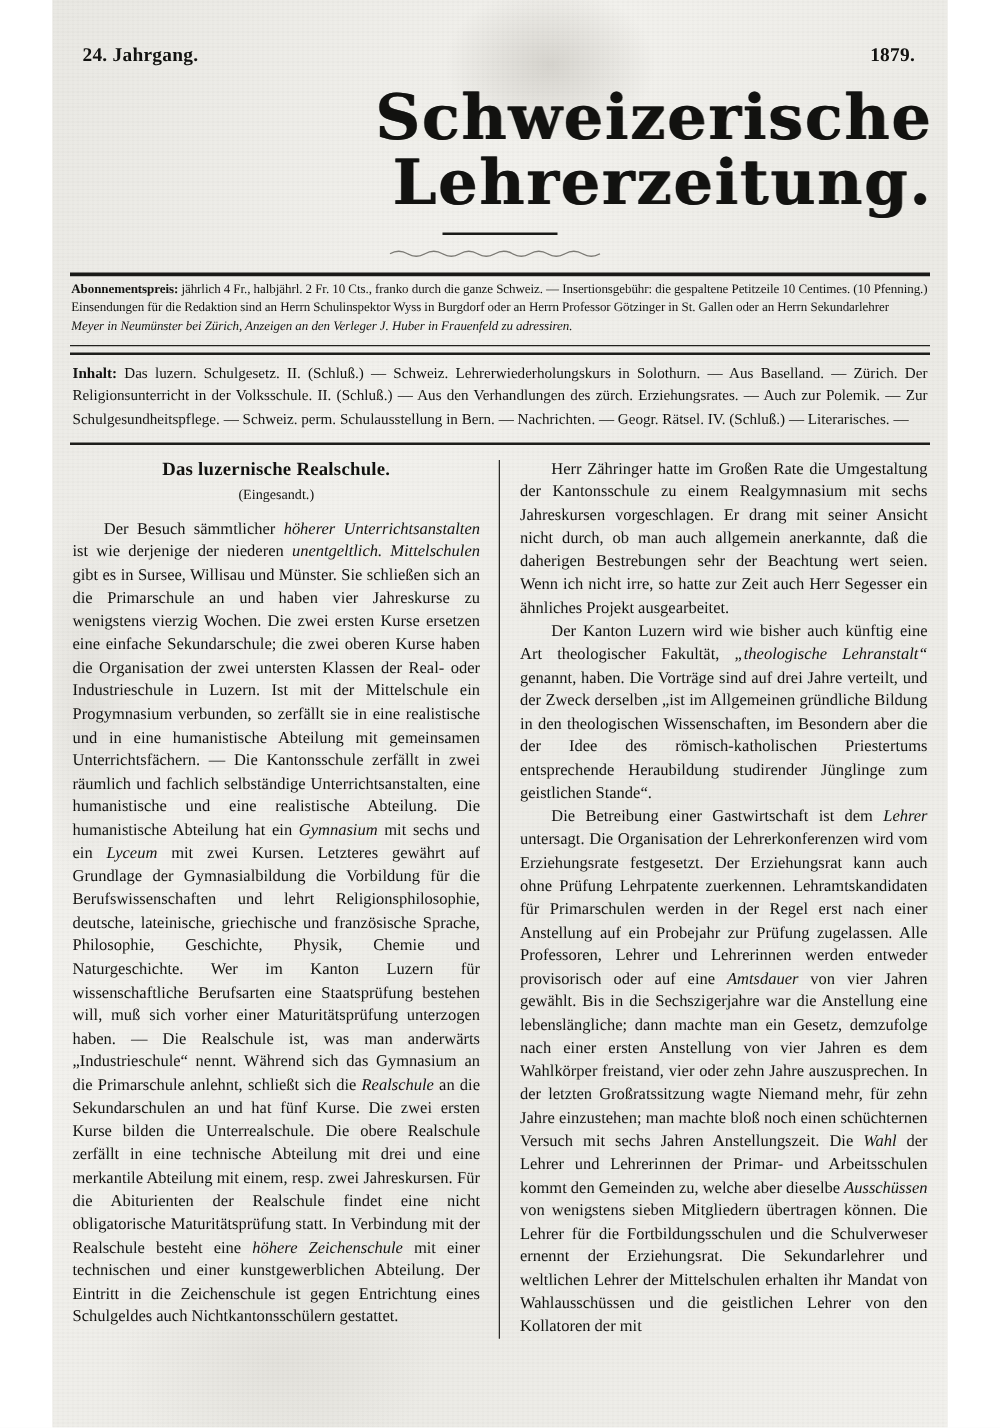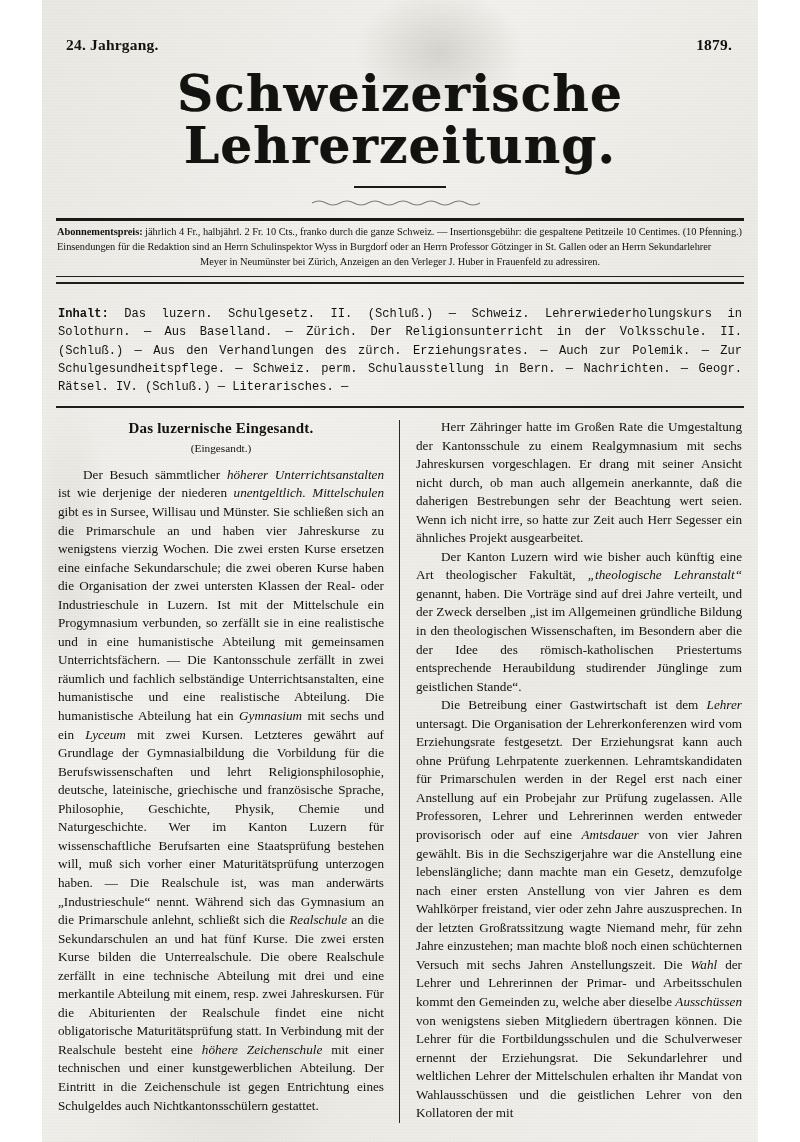--- a/index.html
+++ b/index.html
@@ -50,21 +50,21 @@
     padding: 36px 8px 0 8px;
     font-weight: bold;
     font-size: 15.5px;
     letter-spacing: .2px;
   }
   .topline .jahrgang { margin-left: 4px; }
   .topline .year { margin-right: 6px; font-family: Liberation Serif, serif; }
 
   
   .masthead {
-    text-align: center;
+    text-align: right;
     font-family: "DejaVu Serif", "Liberation Serif", serif;
     font-weight: bold;
     font-size: 50px;
     line-height: 1.04;
     letter-spacing: 1.2px;
     margin: 14px 0 0 0;
     text-shadow: 0.5px 0 0 rgba(0,0,0,.55), -0.4px 0 0 rgba(0,0,0,.35);
   }
   .mast-rule {
     width: 92px;
@@ -116,30 +116,29 @@
 
   
   .abo {
     font-size: 10.4px;
     line-height: 1.42;
     text-align: justify;
     padding: 4px 3px 4px 3px;
     letter-spacing: -0.05px;
   }
   .abo .l { display: block; }
-  .abo .l.c { text-align: center; }
+  .abo .l.c { text-align: left; font-style: italic; }
   .abo b { font-weight: bold; }
 
   
   .inhalt {
     font-size: 12.1px;
     line-height: 1.5;
     text-align: justify;
-    padding: 21px 4px 5px 4px;
-    font-family: Liberation Mono, monospace;
+    padding: 5px 4px 5px 4px;
   }
   .inhalt .lbl { font-weight: bold; }
 
   
   .columns {
     display: flex;
     margin-top: 10px;
     padding: 0 4px;
   }
   .col {
@@ -213,21 +212,21 @@
 
     <div class="rule-med"></div>
     <div class="inhalt">
       <span class="lbl">Inhalt:</span><span> Das luzern. Schulgesetz. II. (Schluß.) — Schweiz. Lehrerwiederholungskurs in Solothurn. — Aus Baselland. — Zürich. Der Religionsunterricht in der Volksschule. II. (Schluß.) — Aus den Verhandlungen des zürch. Erziehungsrates. — Auch zur Polemik. — Zur Schulgesundheitspflege. — Schweiz. perm. Schulausstellung in Bern. — Nachrichten. — Geogr. Rätsel. IV. (Schluß.) — Literarisches. —</span>
     </div>
     <div class="rule-med"></div>
 
     <div class="columns">
 
       <div class="col left">
-        <div class="art-title">Das luzernische Eingesandt.</div>
+        <div class="art-title">Das luzernische Realschule.</div>
         <div class="art-sub">(Eingesandt.)</div>
 
         <p class="body"><span>Der Besuch sämmtlicher </span><i class="it">höherer Unterrichtsanstalten</i><span> ist wie derjenige der niederen </span><i class="it">unentgeltlich. Mittelschulen</i><span> gibt es in Sursee, Willisau und Münster. Sie schließen sich an die Primarschule an und haben vier Jahreskurse zu wenigstens vierzig Wochen. Die zwei ersten Kurse ersetzen eine einfache Sekundarschule; die zwei oberen Kurse haben die Organisation der zwei untersten Klassen der Real- oder Industrieschule in Luzern. Ist mit der Mittelschule ein Progymnasium verbunden, so zerfällt sie in eine realistische und in eine humanistische Abteilung mit gemeinsamen Unterrichtsfächern. — Die Kantonsschule zerfällt in zwei räumlich und fachlich selbständige Unterrichtsanstalten, eine humanistische und eine realistische Abteilung. Die humanistische Abteilung hat ein </span><i class="it">Gymnasium</i><span> mit sechs und ein </span><i class="it">Lyceum</i><span> mit zwei Kursen. Letzteres gewährt auf Grundlage der Gymnasialbildung die Vorbildung für die Berufswissenschaften und lehrt Religionsphilosophie, deutsche, lateinische, griechische und französische Sprache, Philosophie, Geschichte, Physik, Chemie und Naturgeschichte. Wer im Kanton Luzern für wissenschaftliche Berufsarten eine Staatsprüfung bestehen will, muß sich vorher einer Maturitätsprüfung unterzogen haben. — Die Realschule ist, was man anderwärts „Industrieschule“ nennt. Während sich das Gymnasium an die Primarschule anlehnt, schließt sich die </span><i class="it">Realschule</i><span> an die Sekundarschulen an und hat fünf Kurse. Die zwei ersten Kurse bilden die Unterrealschule. Die obere Realschule zerfällt in eine technische Abteilung mit drei und eine merkantile Abteilung mit einem, resp. zwei Jahreskursen. Für die Abiturienten der Realschule findet eine nicht obligatorische Maturitätsprüfung statt. In Verbindung mit der Realschule besteht eine </span><i class="it">höhere Zeichenschule</i><span> mit einer technischen und einer kunstgewerblichen Abteilung. Der Eintritt in die Zeichenschule ist gegen Entrichtung eines Schulgeldes auch Nichtkantonsschülern gestattet.</span></p>
       </div>
 
       <div class="col-divider"></div>
 
       <div class="col right">
         <p class="body">Herr Zähringer hatte im Großen Rate die Umgestaltung der Kantonsschule zu einem Realgymnasium mit sechs Jahreskursen vorgeschlagen. Er drang mit seiner Ansicht nicht durch, ob man auch allgemein anerkannte, daß die daherigen Bestrebungen sehr der Beachtung wert seien. Wenn ich nicht irre, so hatte zur Zeit auch Herr Segesser ein ähnliches Projekt ausgearbeitet.</p>
 

